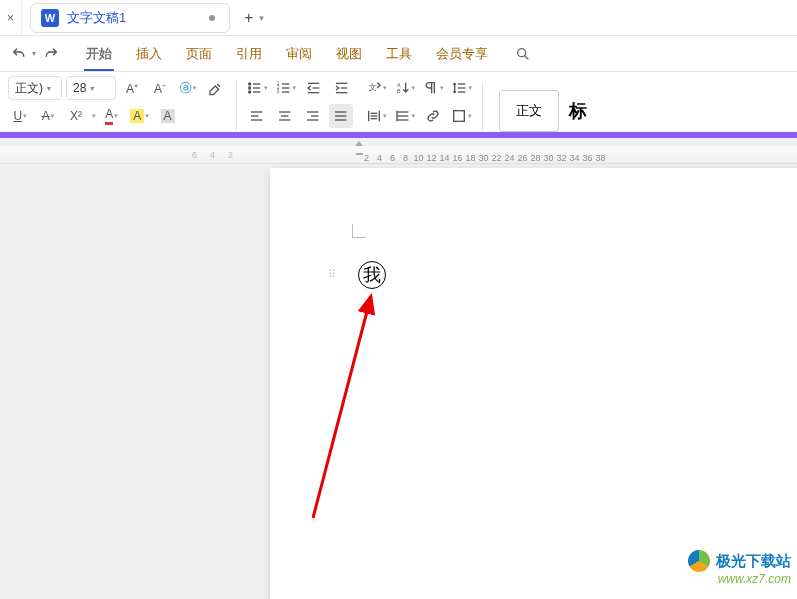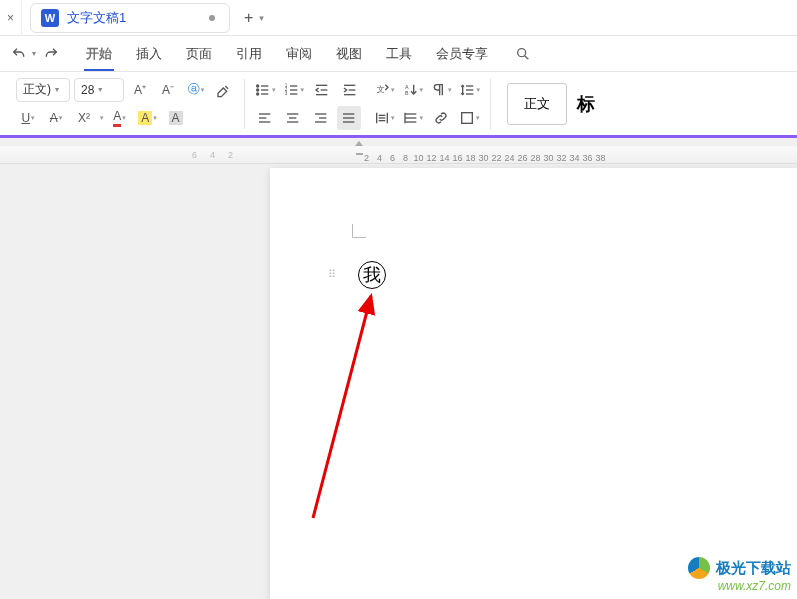--- a/index.html
+++ b/index.html
@@ -69,43 +69,43 @@
       width: 26px; height: 26px;
       display:flex; align-items:center; justify-content:center;
       color:#555; cursor:pointer; border-radius:4px;
     }
     .caret { font-size:8px; color:#888; margin-left:-2px; }
     .menu-items { display:flex; align-items:center; height:100%; }
     .menu-item {
       padding: 0 12px;
       height: 100%;
       display:flex; align-items:center;
-      color:#404040; cursor:pointer;
+      color:#a16207; cursor:pointer;
       font-size:13px;
       position:relative;
     }
     .menu-item.active {
       color:#737373;
       font-weight:600;
     }
     .menu-item.active::after {
       content:"";
       position:absolute;
       bottom:0; left:10px; right:10px;
       height:2px; background:#2b5cd6;
     }
     .search-btn { margin-left:10px; }
 
     .toolbar {
       height: 66px;
       background: #fff;
       display: flex;
-      align-items: center;
-      border-bottom: 3px solid #8b5cf6;
-      padding: 0 12px;
+      align-items: flex-end;
+      border-bottom: 6px solid #8b5cf6;
+      padding: 0 4px;
       gap: 2px;
     }
     .tb-group { display:flex; flex-direction:column; gap:4px; padding:4px 4px; }
     .tb-row { display:flex; align-items:center; gap:4px; }
     .divider { width:1px; height:50px; background:#e5e5e5; margin:0 2px; }
     .dropdown {
       height:24px; padding:0 6px;
       border:1px solid #ddd; border-radius:4px;
       display:flex; align-items:center; gap:4px;
       background:#fff; color:#333; cursor:pointer;
@@ -197,21 +197,21 @@
       border-radius:50%;
       display:flex; align-items:center; justify-content:center;
       font-family: KaiTi, STKaiti, serif;
       font-size:18px;
     }
     .arrow-annotation {
       position:absolute; top:120px; left:33px;
       pointer-events:none;
     }
     .watermark {
-      position:absolute; right:6px; bottom:6px;
+      position:absolute; right:6px; bottom:13px;
       text-align:right;
       line-height:1.2;
       margin-top:48px;
     }
     .wm-top {
       display:flex; align-items:center; gap:6px; justify-content:flex-end;
     }
     .wm-logo {
       width:22px;height:22px;border-radius:50%;
       background: conic-gradient(#76c043 0 120deg, #f2a51a 120deg 240deg, #157dc0 240deg 360deg);

